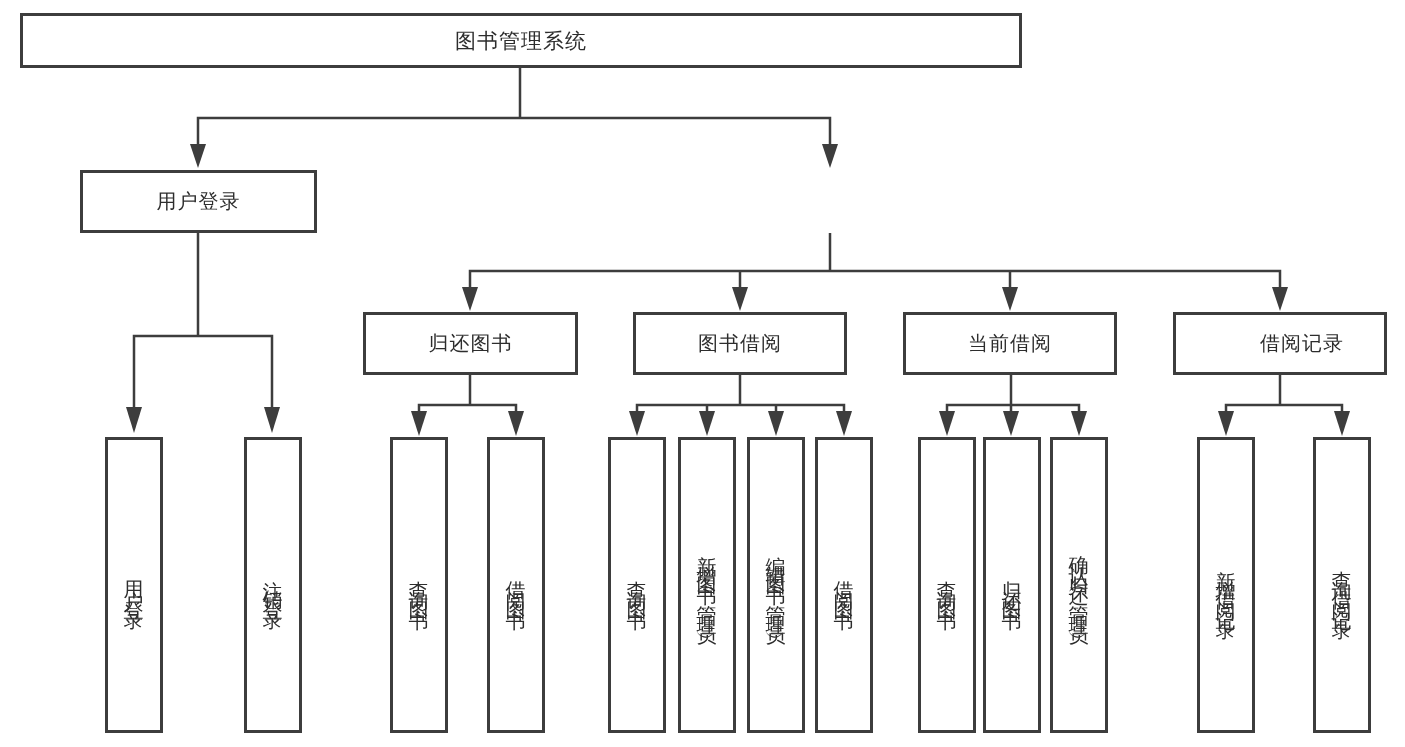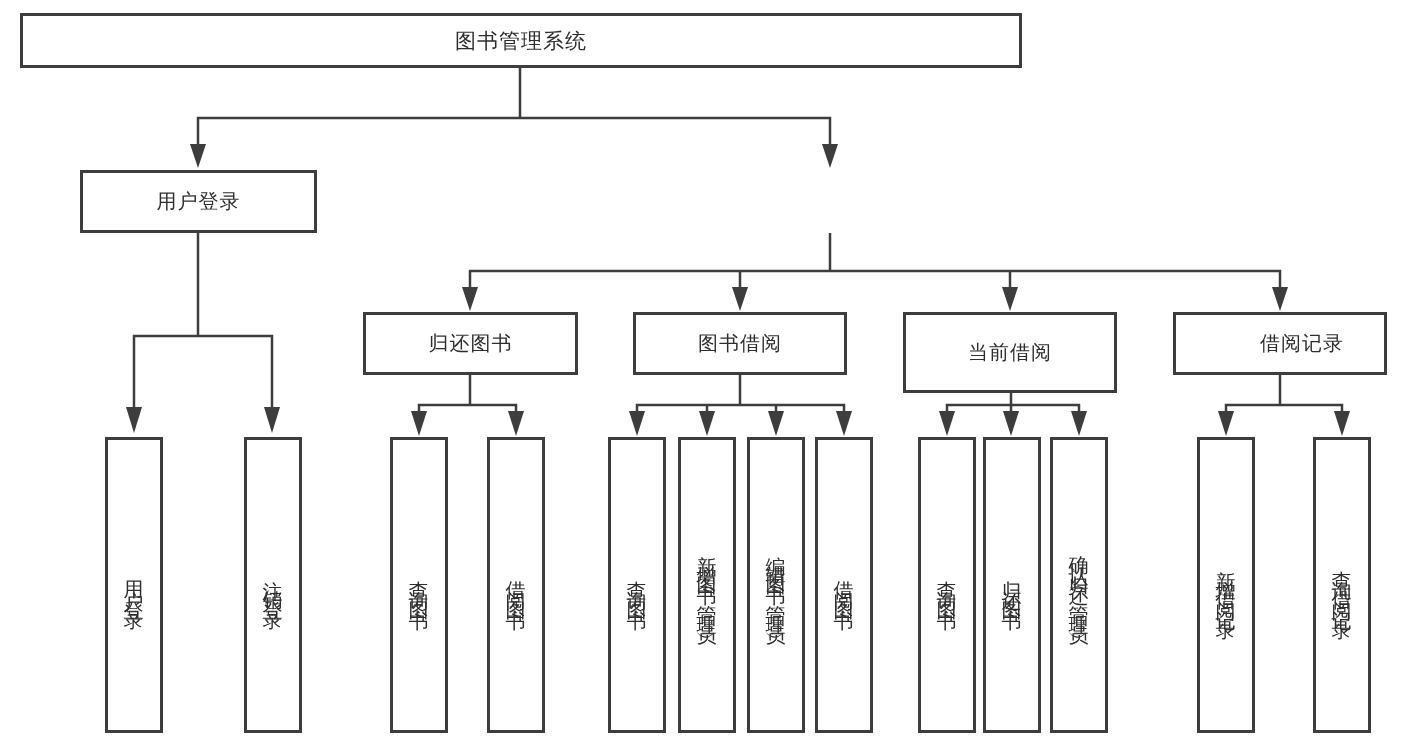--- a/index.html
+++ b/index.html
@@ -76,21 +76,21 @@
       <polygon class="head" points="1334,411 1350,411 1342,436"></polygon>
     </g>
   </svg>
 
   <div class="hbox root" style="left:20px; top:13px; width:1002px; height:55px;">图书管理系统</div>
 
   <div class="hbox" style="left:80px; top:170px; width:237px; height:63px;">用户登录</div>
 
   <div class="hbox" style="left:363px; top:312px; width:215px; height:63px;">归还图书</div>
   <div class="hbox" style="left:633px; top:312px; width:214px; height:63px;">图书借阅</div>
-  <div class="hbox" style="left:903px; top:312px; width:214px; height:81px;">当前借阅</div>
+  <div class="hbox" style="left:903px; top:312px; width:214px; height:63px;">当前借阅</div>
   <div class="hbox" style="left:1173px; top:312px; width:214px; height:63px;padding-left:44px;">借阅记录</div>
 
   <div class="vbox" style="left:105px;">
     <span class="vtext">用户登录</span>
   </div>
   <div class="vbox" style="left:244px;">
     <span class="vtext">注销登录</span>
   </div>
 
   <div class="vbox" style="left:390px;">

